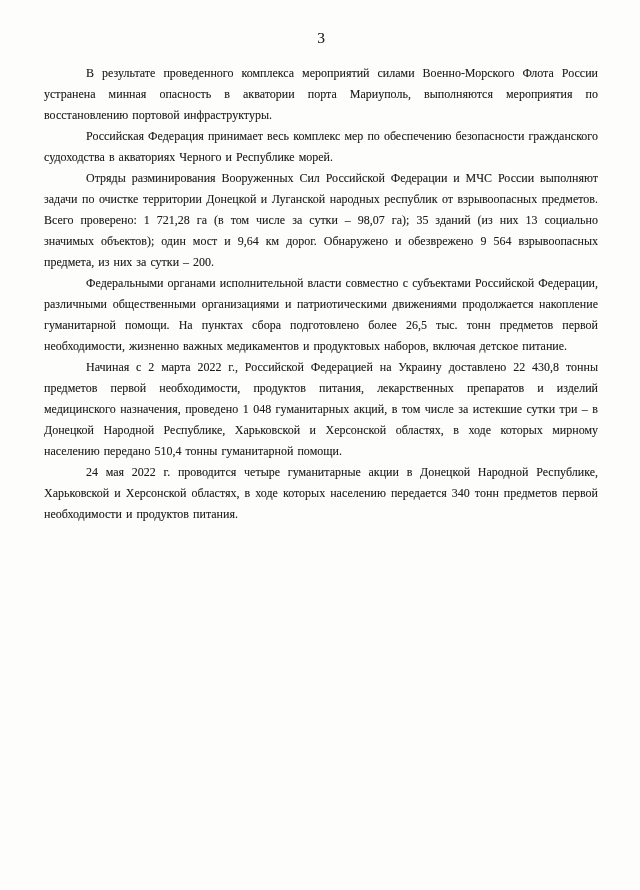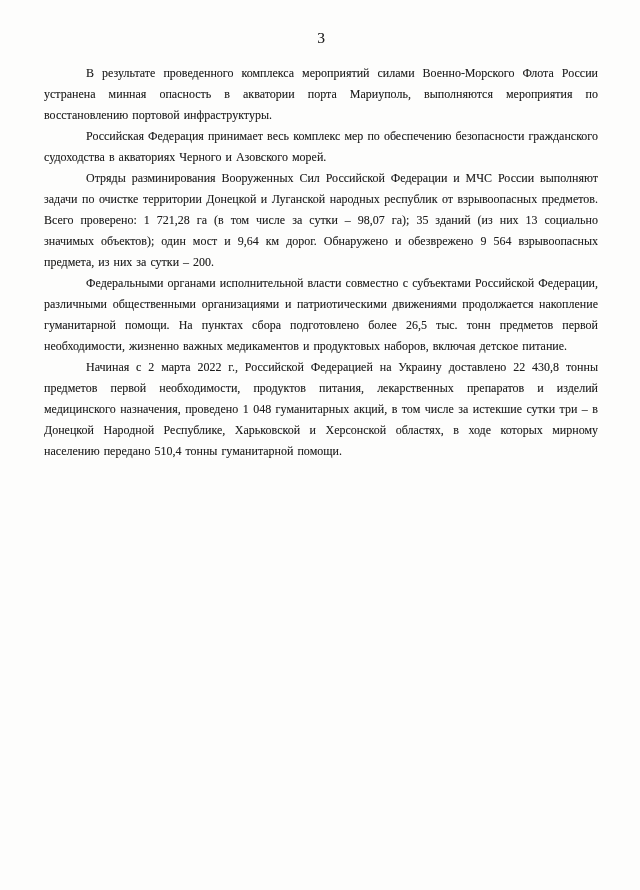--- a/index.html
+++ b/index.html
@@ -39,18 +39,19 @@
       text-shadow: 0 0 0.6px rgba(30,30,30,0.35);
     }
   </style>
 </head>
 <body>
 
 <div class="page">
   <div class="page-number">3</div>
   <div class="content">
     <p>В результате проведенного комплекса мероприятий силами Военно-Морского Флота России устранена минная опасность в акватории порта Мариуполь, выполняются мероприятия по восстановлению портовой инфраструктуры.</p>
-    <p>Российская Федерация принимает весь комплекс мер по обеспечению безопасности гражданского судоходства в акваториях Черного и Азовского морей.</p>
+    <p>Российская Федерация принимает весь комплекс мер по обеспечению безопасности гражданского судоходства в акваториях Черного и Республике морей.</p>
     <p>Отряды разминирования Вооруженных Сил Российской Федерации и МЧС России выполняют задачи по очистке территории Донецкой и Луганской народных республик от взрывоопасных предметов. Всего проверено: 1&nbsp;721,28 га (в том числе за сутки – 98,07 га); 35 зданий (из них 13 социально значимых объектов); один мост и 9,64 км дорог. Обнаружено и обезврежено 9&nbsp;564 взрывоопасных предмета, из них за сутки – 200.</p>
     <p>Федеральными органами исполнительной власти совместно с субъектами Российской Федерации, различными общественными организациями и патриотическими движениями продолжается накопление гуманитарной помощи. На пунктах сбора подготовлено более 26,5 тыс. тонн предметов первой необходимости, жизненно важных медикаментов и продуктовых наборов, включая детское питание.</p>
     <p>Начиная с 2 марта 2022&nbsp;г., Российской Федерацией на Украину доставлено 22&nbsp;430,8 тонны предметов первой необходимости, продуктов питания, лекарственных препаратов и изделий медицинского назначения, проведено 1&nbsp;048 гуманитарных акций, в том числе за истекшие сутки три – в Донецкой Народной Республике, Харьковской и Херсонской областях, в ходе которых мирному населению передано 510,4 тонны гуманитарной помощи.</p>
+    <p>24 мая 2022&nbsp;г. проводится четыре гуманитарные акции в Донецкой Народной Республике, Харьковской и Херсонской областях, в ходе которых населению передается 340 тонн предметов первой необходимости и продуктов питания.</p>
   </div>
 </div>
 
 </body></html>

